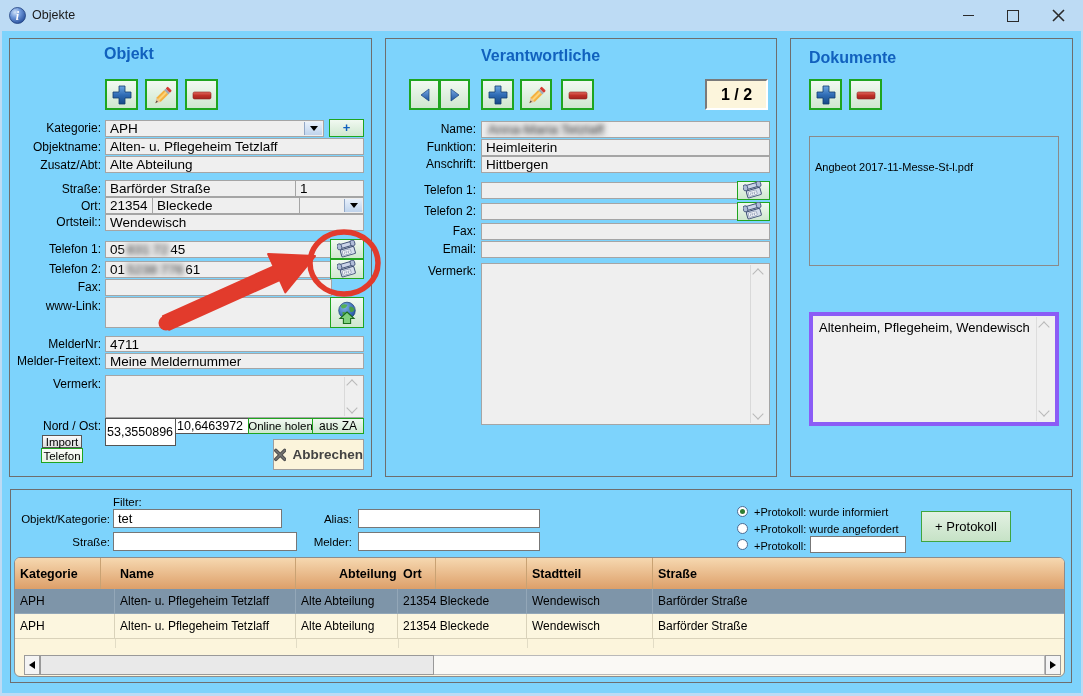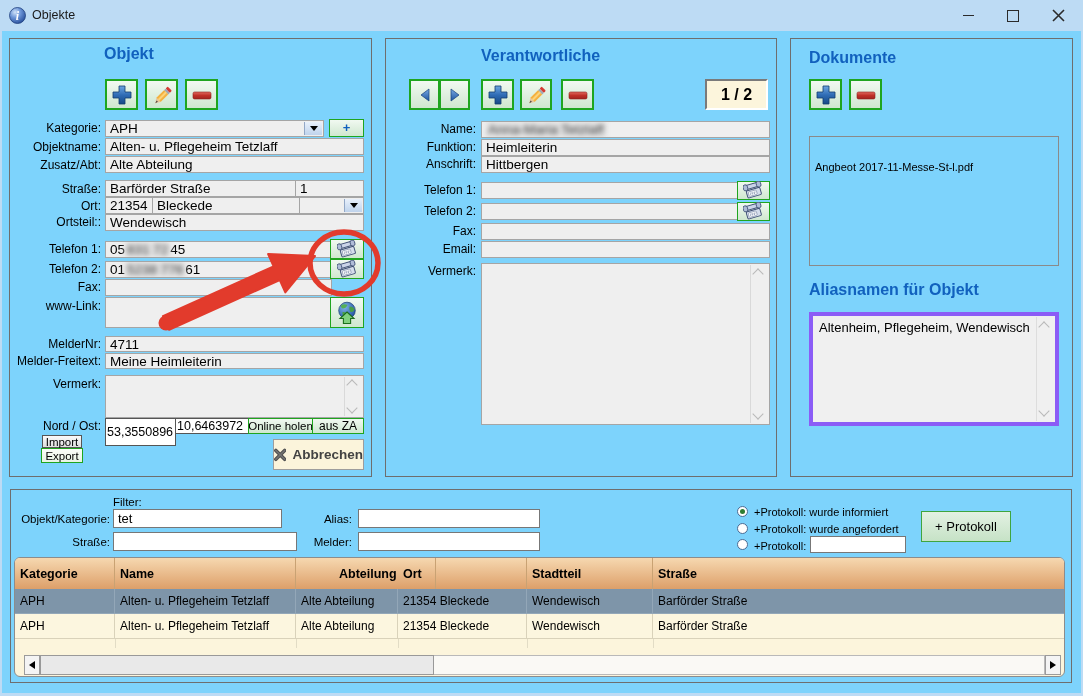--- a/index.html
+++ b/index.html
@@ -214,21 +214,21 @@
       <path d="M14.5 5.5 Q18.5 5.5 19.5 8.5 Q18.5 11.5 15.5 11 Q13.5 8.5 14.5 5.5 Z" fill="#47A047"></path>
       <path d="M7.5 11 Q10.5 10.5 12 12.5 Q11 15 8.5 15 Q7 13 7.5 11 Z" fill="#47A047"></path>
       <path d="M12 11 L19 17.5 L15.6 17.5 L15.6 22.5 L8.4 22.5 L8.4 17.5 L5 17.5 Z" fill="#7FD07F" stroke="#1C6E1C" stroke-width="1.1"></path>
     </svg>
   </div>
 
   <div class="fld" style="left:103px;top:305px;width:259px;height:16px;">
     <span>4711</span>
   </div>
   <div class="fld" style="left:103px;top:322px;width:259px;height:16px;">
-    <span>Meine Heimleiterin</span>
+    <span>Meine Meldernummer</span>
   </div>
   <div class="fld" style="left:103px;top:344px;width:259px;height:43px;">
     <div class="scrollzone">
       <div class="chev up" style="left:3px;top:4px;"></div>
       <div class="chev down" style="left:3px;bottom:4px;"></div>
     </div>
   </div>
 
   <div class="fld fldw" style="left:103px;top:387px;width:71px;height:28px;border-color:#555;font-size:12.5px;padding:0 1px;">
     <span>53,3550896</span>
@@ -240,21 +240,21 @@
     <span style="font-size:11.5px;white-space:nowrap;">Online holen</span>
   </div>
   <div class="gbtn" style="left:310px;top:387px;width:52px;height:16px;border-width:1px;">
     <span style="font-size:12px;white-space:nowrap;">aus ZA</span>
   </div>
 
   <div class="abs" style="left:40px;top:404px;width:40px;height:13px;background:linear-gradient(#FAFAFA,#DEDEDE);border:1px solid #555;box-sizing:border-box;display:flex;align-items:center;justify-content:center;">
     <span style="font-size:11.5px;">Import</span>
   </div>
   <div class="gbtn" style="left:39px;top:417px;width:42px;height:15px;border-width:1.5px;background:linear-gradient(#FBFDF9,#E9F3E4);">
-    <span style="font-size:11.5px;">Export</span>
+    <span style="font-size:11.5px;">Telefon</span>
   </div>
 
   <div class="abs" style="left:271px;top:408px;width:91px;height:31px;background:#FBF4DB;border:1px solid #9D9D9D;box-sizing:border-box;display:flex;align-items:center;justify-content:center;gap:6px;">
     <svg width="17" height="17" viewBox="0 0 17 17">
       <path d="M2.5 3 L14.5 15 M14.5 3 L2.5 15" stroke="#4E4E4E" stroke-width="4.8" stroke-linecap="round"></path>
       <path d="M2.5 3 L14.5 15 M14.5 3 L2.5 15" stroke="#737373" stroke-width="2.2" stroke-linecap="round"></path>
     </svg>
     <span style="font-size:13.5px;font-weight:bold;color:#434343;">Abbrechen</span>
   </div>
 
@@ -375,21 +375,20 @@
   <div class="gbtn" style="left:847px;top:48px;width:33px;height:31px;">
     <svg width="22" height="22" viewBox="0 0 22 22">
       <rect x="2" y="8" width="18" height="7" rx="1.5" fill="url(#mng)" stroke="#8E1F1B" stroke-width="0.6"></rect>
     </svg>
   </div>
 
   <div class="abs" style="left:807px;top:105px;width:250px;height:130px;border:1px solid #8A8A8A;box-sizing:border-box;">
     <div style="position:absolute;left:5px;top:4px;font-size:11px;white-space:nowrap;margin-top:20px;">Angbeot 2017-11-Messe-St-l.pdf</div>
   </div>
 
-  <div class="ptitle" style="left:807px;top:250px;">Aliasnamen für Objekt</div>
   <div class="abs" style="left:807px;top:281px;width:250px;height:114px;background:#F0F0F0;border:4px solid #8b5cf6;box-sizing:border-box;">
     <div style="position:absolute;left:6px;top:4px;font-size:13px;white-space:nowrap;">Altenheim, Pflegeheim, Wendewisch</div>
     <div class="scrollzone" style="border-left:1px solid #DDD;">
       <div class="chev up" style="left:3px;top:6px;"></div>
       <div class="chev down" style="left:3px;bottom:6px;"></div>
     </div>
   </div>
 
   <div class="panel" style="left:8px;top:458px;width:1062px;height:194px;"></div>
 
@@ -422,21 +421,21 @@
   <div class="fld fldw" style="left:808px;top:505px;width:96px;height:17px;border-color:#777;font-size:12px;">
     <span></span>
   </div>
 
   <div class="gbtn" style="left:919px;top:480px;width:90px;height:31px;border-width:1.5px;border-color:#3FA53F;background:linear-gradient(#E3F1E3,#C6E2C6);">
     <span style="font-size:13px;">+ Protokoll</span>
   </div>
 
   <div class="abs" style="left:12px;top:526px;width:1051px;height:120px;border:1px solid #8C8C8C;border-radius:6px;overflow:hidden;box-sizing:border-box;background:#FCF5DC;">
     <div class="abs" style="left:0;top:0;width:1049px;height:31px;background:linear-gradient(#F6D8B0,#DD9F69);">
-      <div class="hcell" style="left:0;width:100px;">Kategorie</div>
+      <div class="hcell" style="left:0;width:86px;">Kategorie</div>
       <div class="hcell" style="left:100px;width:181px;">Name</div>
       <div class="hcell" style="left:281px;width:102px;margin-left:38px;">Abteilung</div>
       <div class="hcell" style="left:512px;width:126px;">Stadtteil</div>
       <div class="hcell" style="left:383px;width:129px;">Ort</div>
       <div class="hcell" style="left:638px;width:411px;border-right:none;">Straße</div>
     </div>
     <div class="abs row1" style="left:0;top:31px;width:1049px;height:25px;background:#7E95A9;">
       <div class="tcell" style="left:0;width:100px;">APH</div>
       <div class="tcell" style="left:100px;width:181px;">Alten- u. Pflegeheim Tetzlaff</div>
       <div class="tcell" style="left:281px;width:102px;">Alte Abteilung</div>

